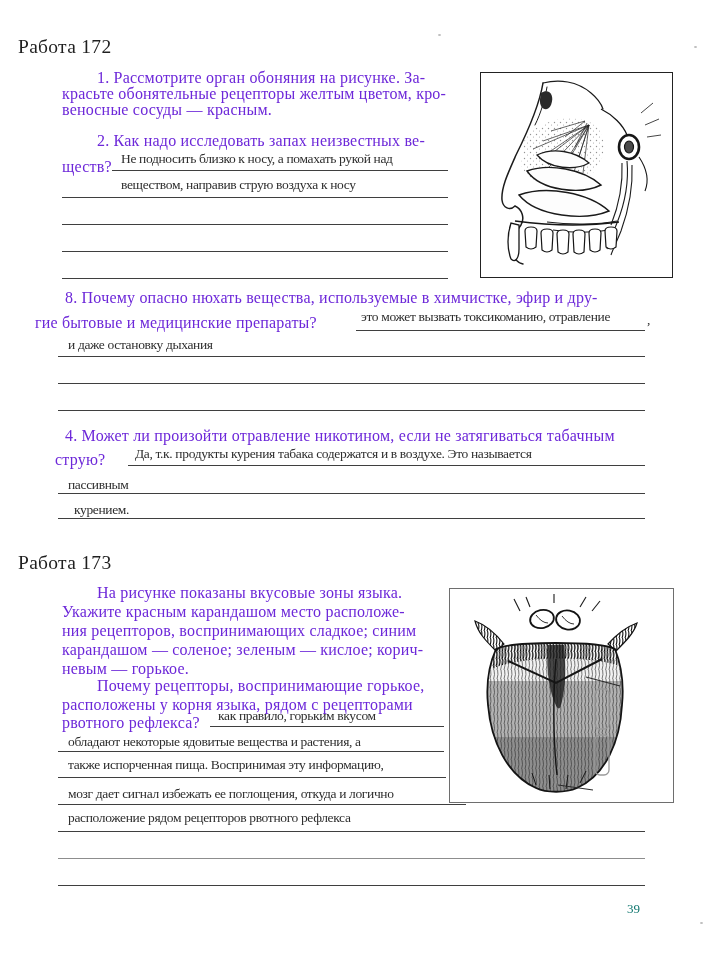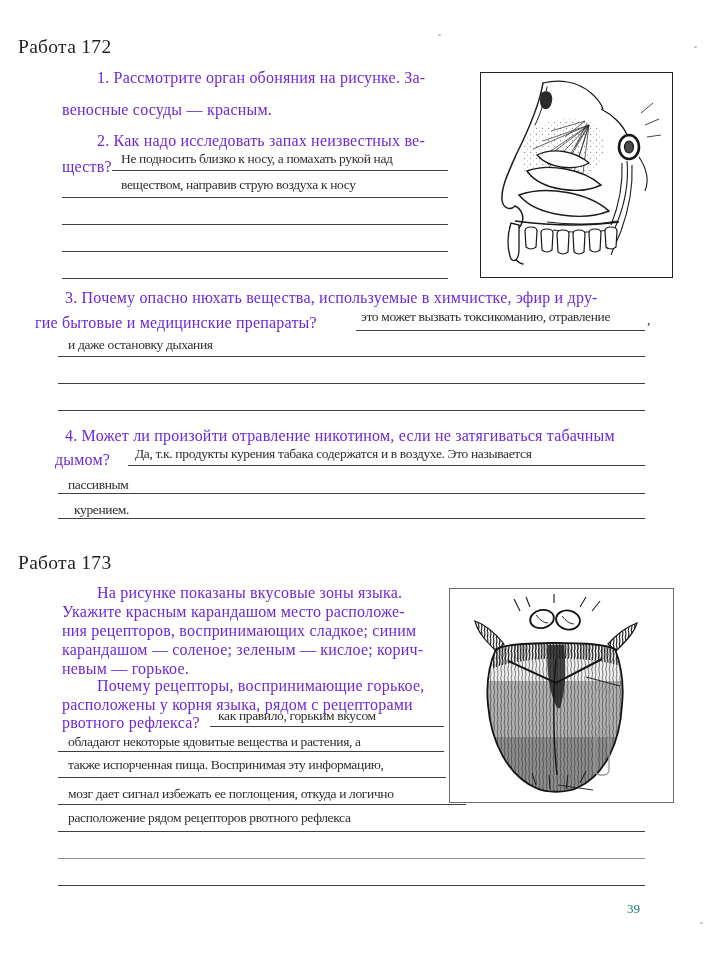--- a/index.html
+++ b/index.html
@@ -19,48 +19,49 @@
   .speck{position:absolute;width:3px;height:2px;background:#bdbdbd;border-radius:50%;}
 </style>
 </head>
 <body>
 
 <div class="page">
 
   <div class="hd" style="left:18px;top:36px">Работа 172</div>
 
   <div class="pt" style="left:97px;top:69px">1. Рассмотрите орган обоняния на рисунке. За-</div>
+  <div class="pt" style="left:62px;top:85px">красьте обонятельные рецепторы желтым цветом, кро-</div>
   <div class="pt" style="left:62px;top:101px">веносные сосуды — красным.</div>
 
   <div class="pt" style="left:97px;top:132px">2. Как надо исследовать запах неизвестных ве-</div>
   <div class="pt" style="left:62px;top:158px">ществ?</div>
 
   <div class="hw" style="left:121px;top:151px">Не подносить близко к носу, а помахать рукой над</div>
   <div class="hw" style="left:121px;top:177px">веществом, направив струю воздуха к носу</div>
 
   <div class="rule" style="left:112px;top:170px;width:336px"></div>
   <div class="rule" style="left:62px;top:197px;width:386px"></div>
   <div class="rule" style="left:62px;top:224px;width:386px"></div>
   <div class="rule" style="left:62px;top:251px;width:386px"></div>
   <div class="rule" style="left:62px;top:278px;width:386px"></div>
 
-  <div class="pt" style="left:65px;top:289px">3. Почему опасно нюхать вещества, используемые в химчистке, эфир и дру-</div>
+  <div class="pt" style="left:65px;top:289px">8. Почему опасно нюхать вещества, используемые в химчистке, эфир и дру-</div>
   <div class="pt" style="left:35px;top:314px">гие бытовые и медицинские препараты?</div>
 
   <div class="hw" style="left:361px;top:309px">это может вызвать токсикоманию, отравление</div>
   <div class="hw" style="left:647px;top:312px">,</div>
   <div class="hw" style="left:68px;top:337px">и даже остановку дыхания</div>
 
   <div class="rule" style="left:356px;top:330px;width:289px"></div>
   <div class="rule" style="left:58px;top:356px;width:587px"></div>
   <div class="rule" style="left:58px;top:383px;width:587px"></div>
   <div class="rule" style="left:58px;top:410px;width:587px"></div>
 
   <div class="pt" style="left:65px;top:427px">4. Может ли произойти отравление никотином, если не затягиваться табачным</div>
-  <div class="pt" style="left:55px;top:451px">дымом?</div>
+  <div class="pt" style="left:55px;top:451px">струю?</div>
 
   <div class="hw" style="left:135px;top:446px">Да, т.к. продукты курения табака содержатся и в воздухе. Это называется</div>
   <div class="hw" style="left:68px;top:477px">пассивным</div>
   <div class="hw" style="left:74px;top:502px">курением.</div>
 
   <div class="rule" style="left:128px;top:465px;width:517px"></div>
   <div class="rule" style="left:58px;top:493px;width:587px"></div>
   <div class="rule" style="left:58px;top:518px;width:587px"></div>
 
   <div class="fig nose" style="left:480px;top:72px;width:193px;height:206px">

